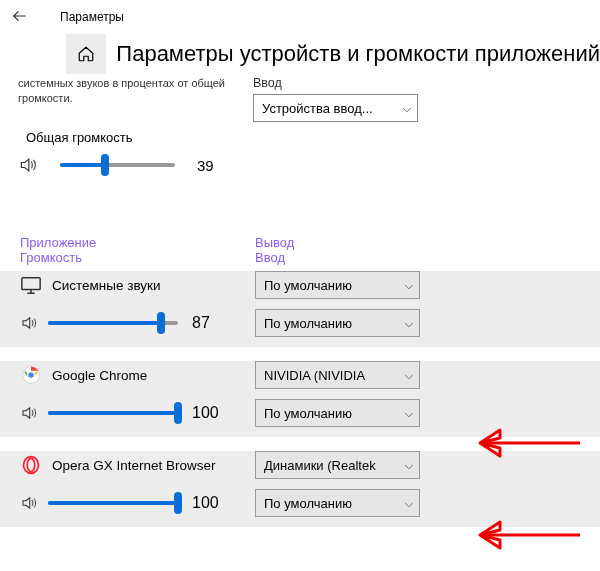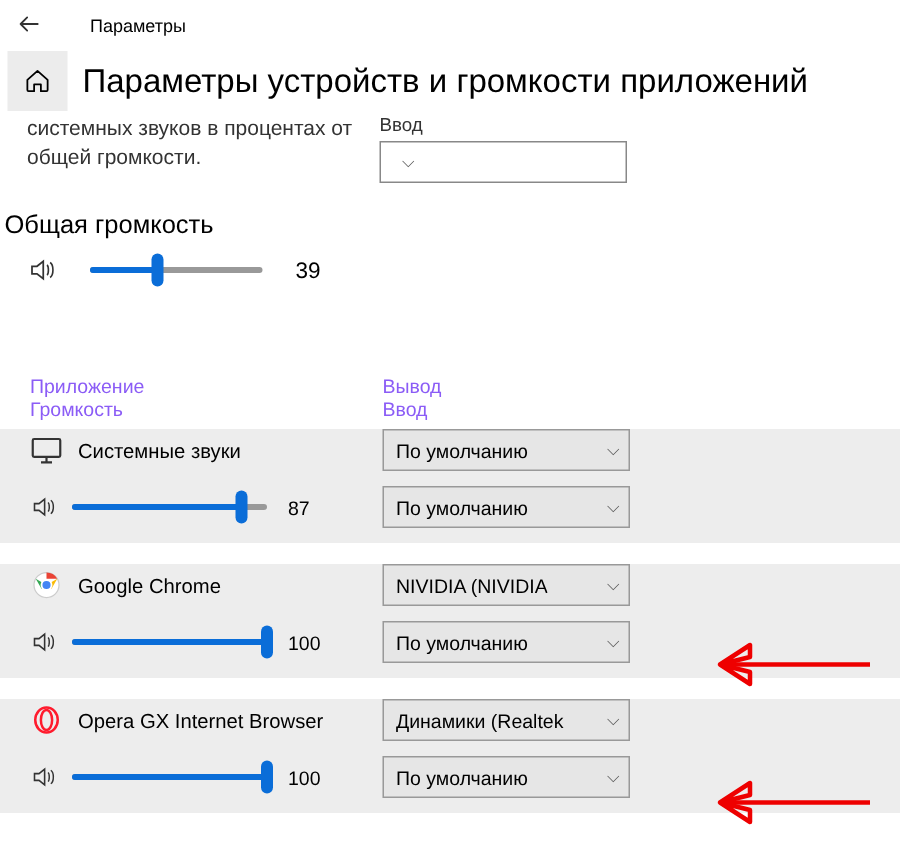--- a/index.html
+++ b/index.html
@@ -18,38 +18,39 @@
     gap: 32px;
     padding: 8px 12px;
   }
   .titlebar .back { width: 16px; height: 16px; display:flex; align-items:center; }
   .titlebar .title { font-size: 12px; }
   .header-row {
     display: flex;
     align-items: center;
     gap: 10px;
     padding: 2px 0 0 5px;
+    justify-content: flex-end;
   }
   .home-btn {
     width: 40px; height: 40px;
     display:flex; align-items:center; justify-content:center;
     background:#ececec;
   }
   .page-title {
     font-size: 22px;
     font-weight: 400;
   }
   .sub-row {
     display:flex;
     padding-left: 18px;
     margin-top: 2px;
   }
   .sub-left {
     width: 235px;
-    font-size: 14px;
+    font-size: 11px;
     color:#333;
     line-height: 1.35;
   }
   .sub-right-label {
     font-size:12.5px;
     color:#333;
     margin-bottom:4px;
   }
   .combo {
     border:1px solid #888;
@@ -62,23 +63,23 @@
     font-size:13px;
     background:#fff;
     cursor:pointer;
     white-space:nowrap;
     overflow:hidden;
   }
   .combo.grey { background:#e6e6e6; border-color:#999;align-items:center; }
   .chev { font-size:11px; color:#555; flex:0 0 auto; margin-left:6px;}
   .combo-text { overflow:hidden; text-overflow:ellipsis; }
   .section-label {
-    padding-left:3px;
-    font-size:17px;
-    margin-top:18px;
+    padding-left:26px;
+    font-size:13px;
+    margin-top:8px;
   }
   .slider-row {
     display:flex;
     align-items:center;
     gap:22px;
     padding-left:18px;
     margin-top:10px;
   }
   .vol-icon { width:20px; height:20px; display:flex; align-items:center; color:#333;}
   .slider {
@@ -128,21 +129,21 @@
   }
   .app-icon { width:22px; height:22px; display:flex; align-items:center; justify-content:center;}
   .app-name { font-size:13.5px; }
   .app-bottom {
     display:flex;
     align-items:center;
     padding-left:20px;
     margin-top:10px;
   }
   .app-bottom .slider { width:130px; }
-  .app-bottom .slider-val { font-size:13px; margin-left:6px;}
+  .app-bottom .slider-val { font-size:16px; margin-left:6px;}
   .app-bottom-left { width:235px; display:flex; align-items:center; gap:8px; }
   .arrow-annot {
     position:absolute;
     pointer-events:none;
   }
   .content { position:relative; }
 </style>
 </head>
 <body>
 
@@ -164,20 +165,21 @@
         </svg>
     </div>
     <h1 class="page-title">Параметры устройств и громкости приложений</h1>
   </div>
 
   <div class="sub-row">
     <div class="sub-left">системных звуков в процентах от общей громкости.</div>
     <div>
       <div class="sub-right-label">Ввод</div>
       <div class="combo">
+        <span class="combo-text">Устройства ввод...</span>
         <span class="chev">⌵</span>
       </div>
     </div>
   </div>
 
   <div class="section-label">Общая громкость</div>
 
   <div class="slider-row">
     <span class="vol-icon">
       <svg width="20" height="20" viewBox="0 0 24 24">

